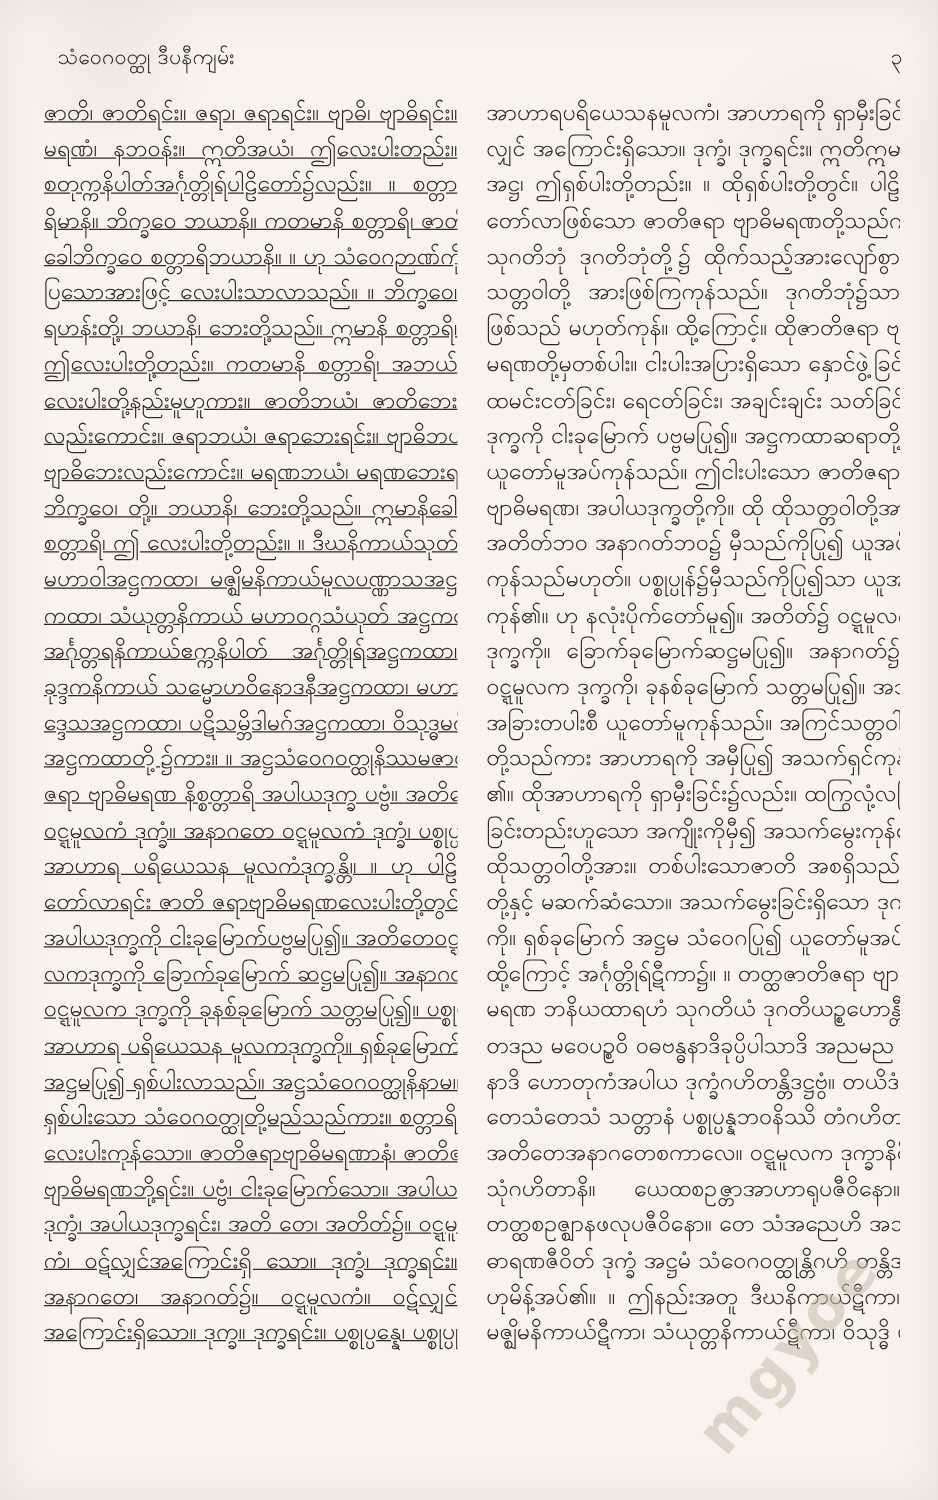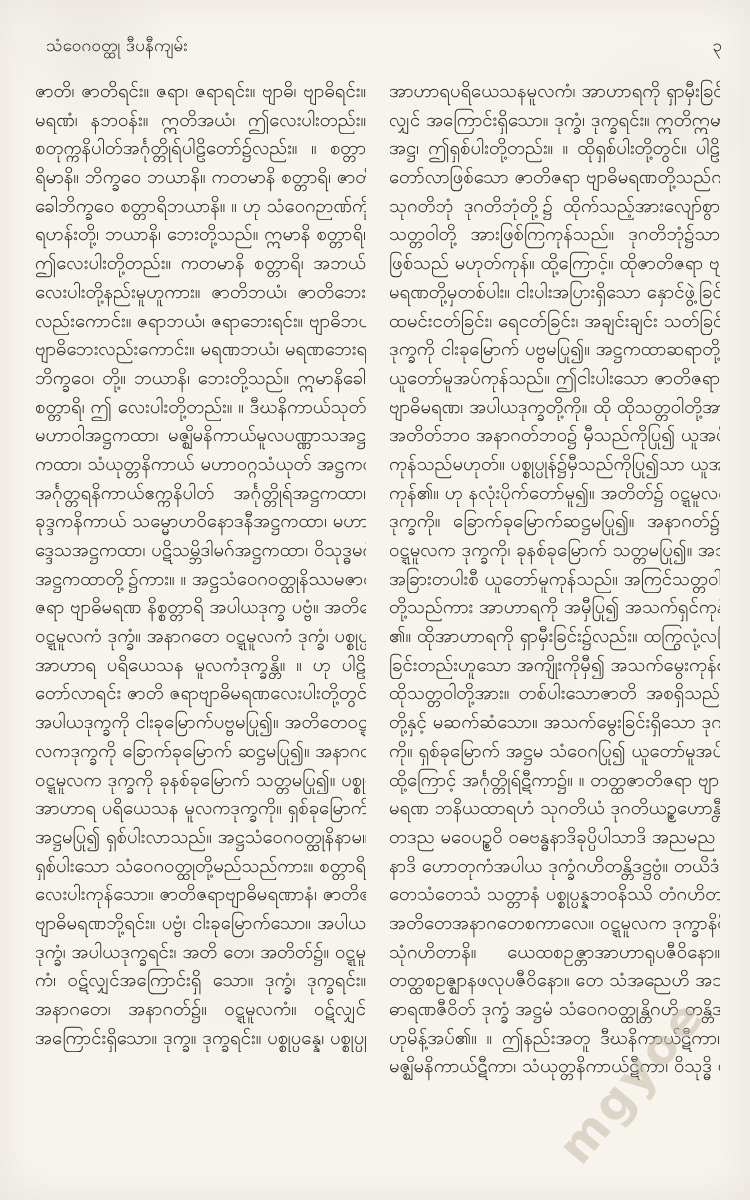--- a/index.html
+++ b/index.html
@@ -23,21 +23,21 @@
     position:absolute;left:35px;right:28px;top:34px;height:26px;
     display:flex;justify-content:space-between;align-items:baseline;
     color:#2b2a26;
     margin-left:11px;
   }
   .doc-title{font-size:17px;letter-spacing:.2px;}
   .page-num{font-size:17px;}
   .column{
     position:absolute;top:77px;width:331px;color:#2b2a26;
   }
-  .col-left{left:35px;}
+  .col-left{left:35px;text-decoration:underline;}
   .col-right{left:389px;}
   .text-line{
     height:28.7px;line-height:28.7px;font-size:18.5px;
     white-space:nowrap;overflow:hidden;
     text-align:justify;text-align-last:justify;
     -moz-text-align-last:justify;
   }
   .watermark{
     position:absolute;left:568px;top:1128px;
     transform:rotate(-50deg);transform-origin:left center;
@@ -55,20 +55,21 @@
     <span class="doc-title">သံဝေဂဝတ္ထု ဒီပနီကျမ်း</span>
     <span class="page-num">၃</span>
   </div>
 
   <div class="column col-left">
       <div class="text-line">ဇာတိ၊ ဇာတိရင်း။ ဇရာ၊ ဇရာရင်း။ ဗျာဓိ၊ ဗျာဓိရင်း။</div>
       <div class="text-line">မရဏံ၊ နဘဝန်း။ ဣတိအယံ၊ ဤလေးပါးတည်း။</div>
       <div class="text-line">စတုက္ကနိပါတ်အင်္ဂုတ္တိုရ်ပါဠိတော်၌လည်း။ ။ စတ္တာ</div>
       <div class="text-line">ရိမာနိ။ ဘိက္ခဝေ ဘယာနိ။ ကတမာနိ စတ္တာရိ၊ ဇာတိ</div>
       <div class="text-line">ခေါဘိက္ခဝေ စတ္တာရိဘယာနိ။ ။ ဟု သံဝေဂဉာဏ်ကို</div>
+      <div class="text-line">ပြသောအားဖြင့် လေးပါးသာလာသည်။ ။ ဘိက္ခဝေ၊</div>
       <div class="text-line">ရဟန်းတို့၊ ဘယာနိ၊ ဘေးတို့သည်။ ဣမာနိ စတ္တာရိ၊</div>
       <div class="text-line">ဤလေးပါးတို့တည်း။ ကတမာနိ စတ္တာရိ၊ အဘယ်</div>
       <div class="text-line">လေးပါးတို့နည်းမူဟူကား။ ဇာတိဘယံ၊ ဇာတိဘေး</div>
       <div class="text-line">လည်းကောင်း။ ဇရာဘယံ၊ ဇရာဘေးရင်း။ ဗျာဓိဘယံ၊</div>
       <div class="text-line">ဗျာဓိဘေးလည်းကောင်း။ မရဏဘယံ၊ မရဏဘေးရင်း။</div>
       <div class="text-line">ဘိက္ခဝေ၊ တို့။ ဘယာနိ၊ ဘေးတို့သည်။ ဣမာနိခေါ</div>
       <div class="text-line">စတ္တာရိ၊ ဤ လေးပါးတို့တည်း။ ။ ဒီဃနိကာယ်သုတ်</div>
       <div class="text-line">မဟာဝါအဋ္ဌကထာ၊ မဇ္ဈိမနိကာယ်မူလပဏ္ဏာသအဋ္ဌ</div>
       <div class="text-line">ကထာ၊ သံယုတ္တနိကာယ် မဟာဝဂ္ဂသံယုတ် အဋ္ဌကထာ၊</div>
       <div class="text-line">အင်္ဂုတ္တရနိကာယ်ဧက္ကနိပါတ် အင်္ဂုတ္တိုရ်အဋ္ဌကထာ၊</div>

